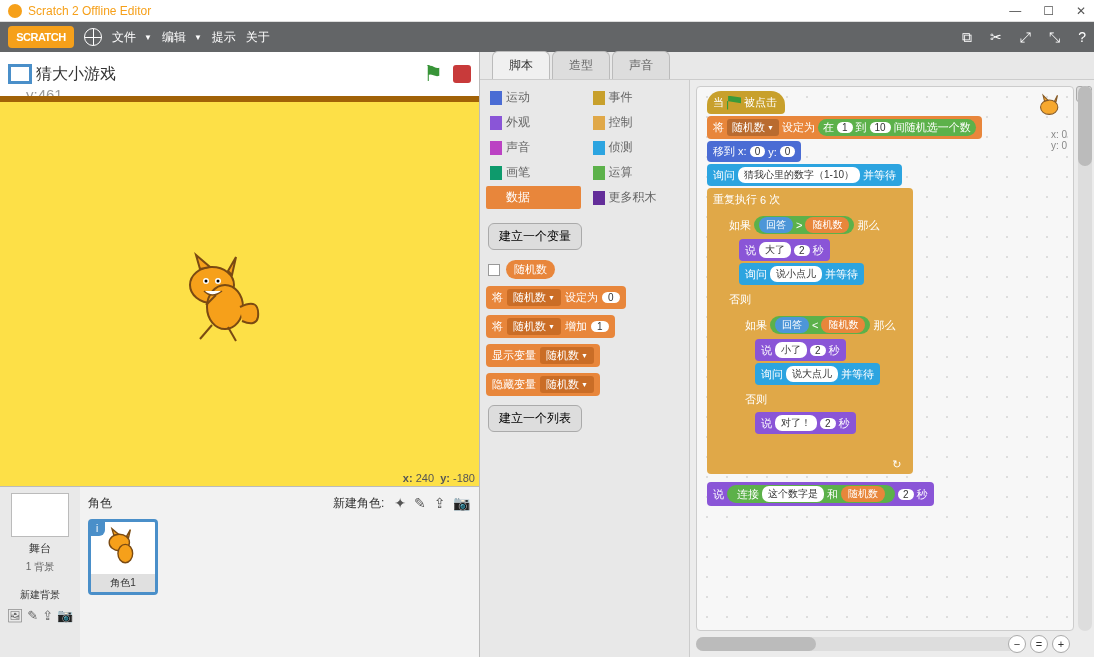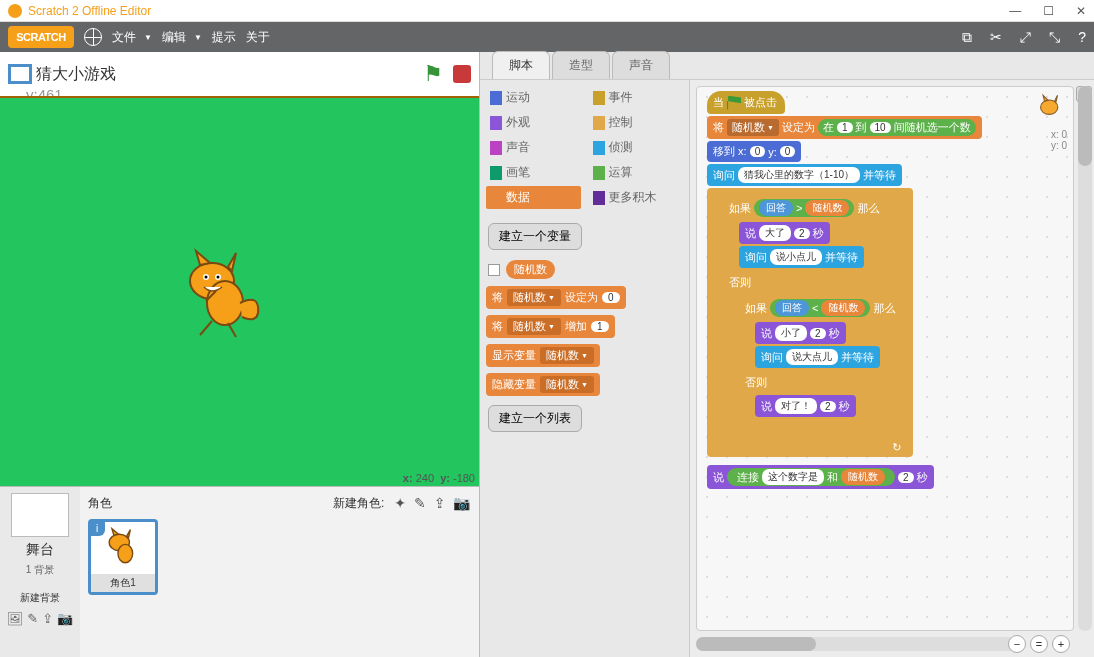--- a/index.html
+++ b/index.html
@@ -19,27 +19,27 @@
 .menubar .tools span { cursor:pointer;}
 .main { display:flex; height:605px;}
 .left { width:480px; display:flex; flex-direction:column; border-right:1px solid #bbb;}
 .stage-hdr { height:44px; display:flex; align-items:center; padding:4px 8px; position:relative;}
 .stage-icon-wrap { position:relative;}
 .stage-icon { width:24px; height:20px; border:3px solid #4a8fc9; display:block;}
 .stage-icon-wrap .ycoord { position:absolute; top:22px; left:18px; font-size:15px; color:#999;text-align:center;}
 .stage-title { font-size:16px; margin-left:4px;}
 .stage-hdr .flag { margin-left:auto; color:#389438; font-size:22px; cursor:pointer;}
 .stage-hdr .stop { width:18px; height:18px; background:#c83a3a; border-radius:3px; margin-left:10px; cursor:pointer;}
-.stage { flex:1; background:#22c55e; position:relative; border-top:2px solid #a16207; border-bottom:1px solid #bbb;}
+.stage { flex:1; background:#fde047; position:relative; border-top:6px solid #a16207; border-bottom:1px solid #bbb;}
 .cat-sprite { position:absolute; top:145px; left:170px; width:100px; height:100px;}
 .coords { position:absolute; bottom:2px; right:4px; font-size:11px; color:#555;}
 .sprite-panel { height:170px; display:flex; background:#f2f2f2;}
 .stage-col { width:80px; background:#e9e9e9; padding:6px 4px; display:flex; flex-direction:column; align-items:center; gap:4px;}
 .stage-thumb { width:58px; height:44px; background:#fff; border:1px solid #bbb;}
-.stage-col .lbl { font-size:14px;}
+.stage-col .lbl { font-size:11px;}
 .stage-col .sub { font-size:10px; color:#666;}
 .stage-col .newbg { font-size:10px; margin-top:10px;}
 .stage-col .bgicons { display:flex; gap:4px; margin-top:2px; font-size:13px; color:#666;}
 .sprite-list { flex:1; padding:4px 8px;}
 .sprite-list .hdr { display:flex; align-items:center; height:24px;}
 .sprite-list .hdr .lbl { font-size:12px;}
 .sprite-list .hdr .new { margin-left:auto; font-size:12px; display:flex; align-items:flex-start; gap:10px;}
 .sprite-list .hdr .new .icons { display:flex; gap:8px; font-size:14px; color:#555;}
 .sprite-item { width:70px; height:76px; border:3px solid #4a8fc9; border-radius:4px; background:#fff; margin-top:4px; display:flex; flex-direction:column; align-items:center; position:relative;}
 .sprite-item .info { position:absolute; top:-2px; left:-2px; width:16px; height:16px; background:#4a8fc9; color:#fff; border-radius:0 0 6px 0; font-size:10px; display:flex; align-items:center; justify-content:center;}
@@ -367,20 +367,25 @@
             
             <div class="row">
                 <span class="b sensing">
               <span>询问</span>
                   <span class="txt">猜我心里的数字（1-10）</span>
                   <span>并等待</span>
             </span>
               </div>
             
             <div class="cblock">
+              <div class="chead">
+                  <span>重复执行</span>
+                  <span class="num">6</span>
+                  <span>次</span>
+                </div>
               <div class="cbody">
                 
                 <div class="cblock">
                   <div class="chead">
                       <span>如果</span>
                     <span class="b operators" style="border-radius:10px;padding:1px 5px">
                       <span class="rep">回答</span>
                         <span>&gt;</span>
                         <span class="varpill">随机数</span>
                     </span>

